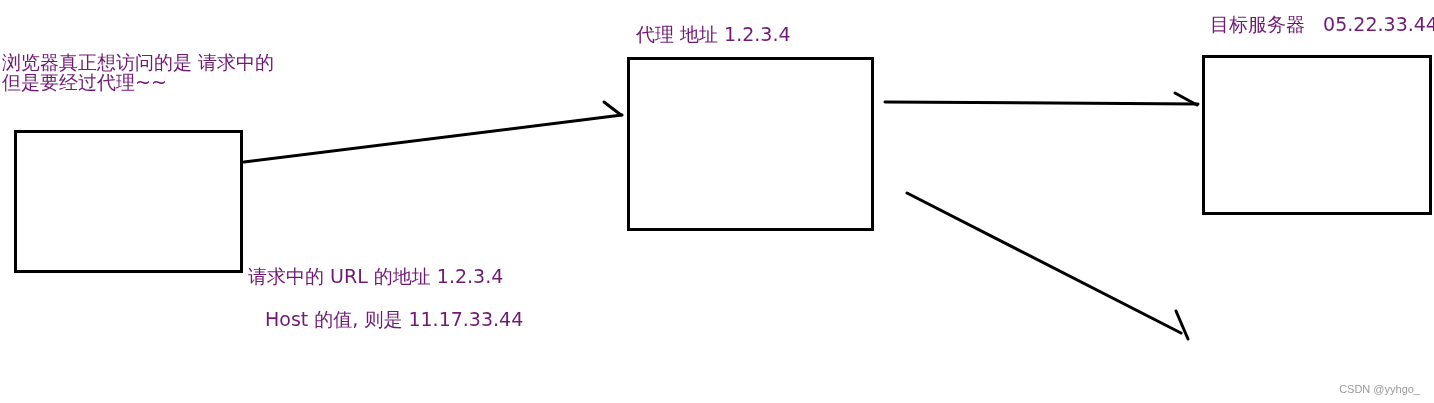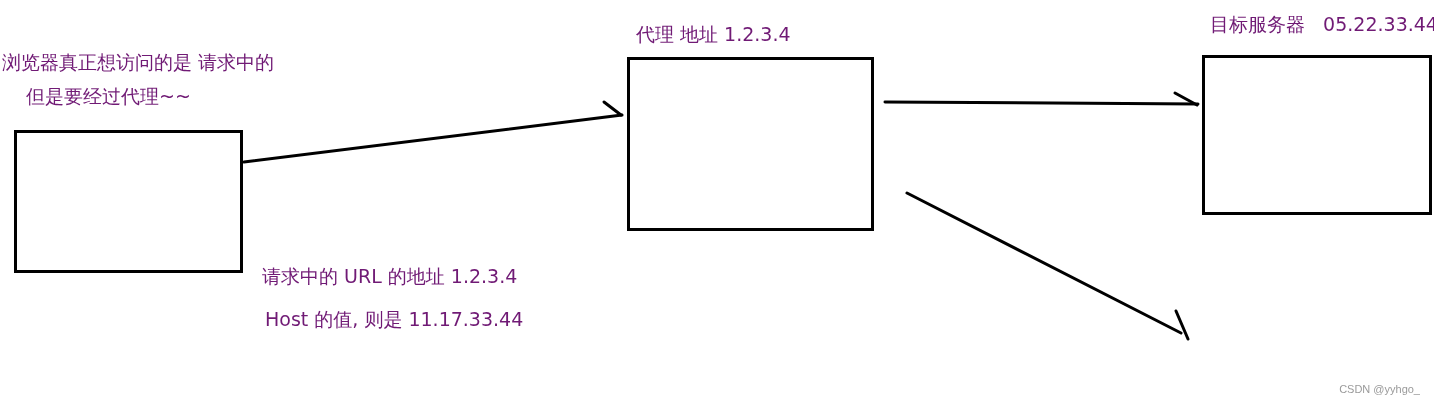--- a/index.html
+++ b/index.html
@@ -8,31 +8,31 @@
   .box { position: absolute; border: 3px solid #000; box-sizing: border-box; background: #fff; }
   .label { position: absolute; font-size: 19px; line-height: 20px; white-space: nowrap; color: #701a75; }
   svg.lines { position: absolute; left: 0; top: 0; width: 1434px; height: 403px; pointer-events: none; }
   .watermark { position: absolute; right: 14px; bottom: 8px; font-size: 11px; color: #9a9a9a;
                font-family: "Liberation Sans", sans-serif; text-align: right; }
 </style>
 </head>
 <body>
 
 <div class="label" style="left:2px; top:52px;">浏览器真正想访问的是 请求中的</div>
-<div class="label" style="left:2px; top:86px;margin-left:24px;">但是要经过代理~~</div>
+<div class="label" style="left:2px; top:72px;">但是要经过代理~~</div>
 
 <div class="box" style="left:14px; top:130px; width:229px; height:143px;"></div>
 
 <div class="label" style="left:636px; top:24px;">代理 地址 1.2.3.4</div>
 <div class="box" style="left:627px; top:57px; width:247px; height:174px;"></div>
 
 <div class="label" style="left:1210px; top:14px; white-space:pre;">目标服务器   05.22.33.44</div>
 <div class="box" style="left:1202px; top:55px; width:230px; height:160px;"></div>
 
-<div class="label" style="left:262px; top:266px;">请求中的 URL 的地址 1.2.3.4</div>
+<div class="label" style="left:248px; top:266px;">请求中的 URL 的地址 1.2.3.4</div>
 <div class="label" style="left:265px; top:309px;">Host 的值, 则是 11.17.33.44</div>
 
 <svg class="lines" viewBox="0 0 1434 403">
 
   <g>
     <line x1="244" y1="162" x2="622" y2="115" stroke="#000" stroke-width="3" stroke-linecap="round"></line>
     <line x1="604" y1="102" x2="621" y2="115" stroke="#000" stroke-width="3" stroke-linecap="round"></line>
   </g>
 
   <g>

